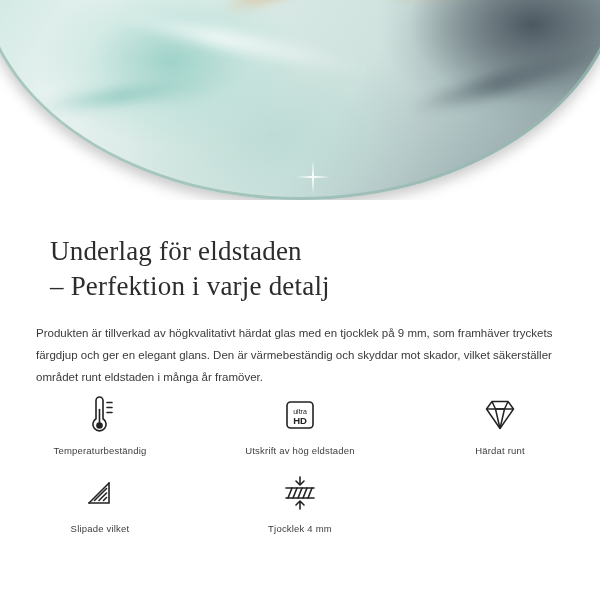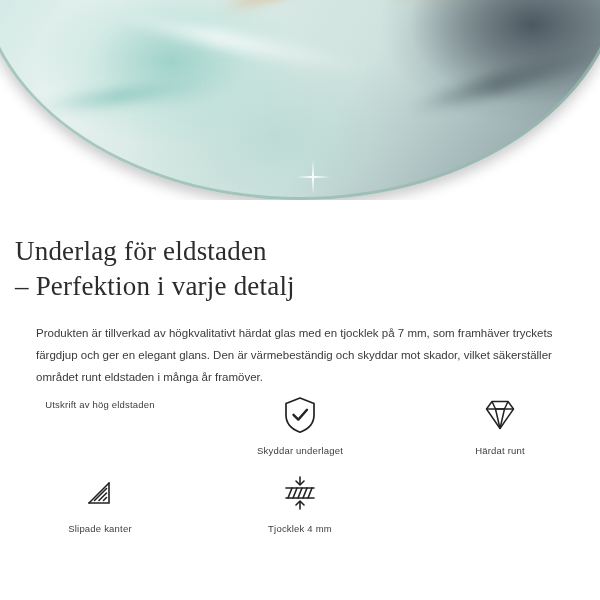--- a/index.html
+++ b/index.html
@@ -87,21 +87,21 @@
 
   
   .content {
     position: absolute;
     top: 200px;
     left: 0;
     width: 600px;
   }
   .headline {
     margin: 0;
-    padding: 34px 36px 0 15px;
+    padding: 34px 36px 0 50px;
     font-family: "Liberation Serif", serif;
     font-weight: 400;
     font-size: 27px;
     line-height: 35px;
     color: #2c2c2c;
     letter-spacing: .2px;
   }
   .headline .line2 { display: block; font-family: Liberation Serif, serif; }
   .paragraph {
     margin: 0;
@@ -155,39 +155,50 @@
   </div>
   <div class="hero-rim"></div>
   <div class="hero-sparkle"></div>
 </div>
 
 <div class="content">
   <h1 class="headline">
     <span>Underlag för eldstaden</span>
     <span class="line2">– Perfektion i varje detalj</span>
   </h1>
-  <p class="paragraph">Produkten är tillverkad av högkvalitativt härdat glas med en tjocklek på 7 mm, som framhäver tryckets färgdjup och ger en elegant glans. Den är värmebeständig och skyddar mot skador, vilket säkerställer området runt eldstaden i många år framöver.</p>
+  <p class="paragraph">Produkten är tillverkad av högkvalitativt härdat glas med en tjocklek på 9 mm, som framhäver tryckets färgdjup och ger en elegant glans. Den är värmebeständig och skyddar mot skador, vilket säkerställer området runt eldstaden i många år framöver.</p>
 </div>
 
 <div class="features">
 
-
-  <div class="feature">
+  <div class="feature">
+    <div class="feature-icon">
+      <svg width="34" height="44" viewBox="0 0 34 44">
+        <g fill="none" stroke="#222" stroke-width="1.6" stroke-linecap="round">
+          <path d="M13 7.5a3.5 3.5 0 0 1 7 0v18.2a6.6 6.6 0 1 1-7 0z"></path>
+          <circle cx="16.5" cy="32.5" r="3.3" fill="#222" stroke="none"></circle>
+          <path d="M16.5 16.5v13"></path>
+          <path d="M24 9.5h5M24 14.5h5M24 19.5h5"></path>
+        </g>
+      </svg>
+    </div>
+    <div class="feature-label">Temperaturbeständig</div>
+  </div>
+
+  <div class="feature">
+    <div class="feature-icon">
+      <svg width="40" height="40" viewBox="0 0 40 40">
+        <rect x="7" y="7" width="26" height="26" rx="3.5" fill="none" stroke="#222" stroke-width="1.6"></rect>
+        <text x="20" y="19" text-anchor="middle" font-family="Liberation Sans, sans-serif" font-size="7" fill="#222">ultra</text>
+        <text x="20" y="29" text-anchor="middle" font-family="Liberation Sans, sans-serif" font-size="9.5" font-weight="bold" fill="#222">HD</text>
+      </svg>
+    </div>
     <div class="feature-label">Utskrift av hög eldstaden</div>
   </div>
 
-  <div class="feature">
-    <div class="feature-icon">
-      <svg width="38" height="44" viewBox="0 0 38 44">
-        <path d="M19 5 L33 10.5 v11.5 c0 8.8 -6 14.3 -14 17.2 c-8 -2.9 -14 -8.4 -14 -17.2 V10.5 z" fill="none" stroke="#222" stroke-width="1.7" stroke-linejoin="round"></path>
-        <path d="M12.5 21.8 L17.3 26.6 L26 16.8" fill="none" stroke="#222" stroke-width="2.4" stroke-linecap="round" stroke-linejoin="round"></path>
-      </svg>
-    </div>
-    <div class="feature-label">Skyddar underlaget</div>
-  </div>
 
   <div class="feature">
     <div class="feature-icon">
       <svg width="44" height="38" viewBox="0 0 44 38">
         <g fill="none" stroke="#222" stroke-width="1.5" stroke-linejoin="round">
           <path d="M8.5 13 L14 5.5 h16 L35.5 13 L22 32.5 z"></path>
           <path d="M8.5 13 h27"></path>
           <path d="M14 5.5 L17.5 13 L22 32.5"></path>
           <path d="M30 5.5 L26.5 13 L22 32.5"></path>
           <path d="M17.5 13 h9"></path>
@@ -202,21 +213,21 @@
       <svg width="40" height="38" viewBox="0 0 40 38">
         <g fill="none" stroke="#222" stroke-width="1.6" stroke-linecap="round">
           <path d="M9 29 L29 9"></path>
           <path d="M29 9 L29 29 L9 29"></path>
           <path d="M14.5 26.5 L26.5 14.5"></path>
           <path d="M19 26.5 L26.5 19"></path>
           <path d="M23.5 26.5 L26.5 23.5"></path>
         </g>
       </svg>
     </div>
-    <div class="feature-label">Slipade kanter</div>
+    <div class="feature-label">Slipade vilket</div>
   </div>
 
   <div class="feature">
     <div class="feature-icon">
       <svg width="44" height="40" viewBox="0 0 44 40">
         <g fill="none" stroke="#222" stroke-width="1.6" stroke-linecap="round" stroke-linejoin="round">
           <path d="M22 4 v7"></path>
           <path d="M18 8 L22 12 L26 8"></path>
           <path d="M22 36 v-7"></path>
           <path d="M18 32 L22 28 L26 32"></path>

